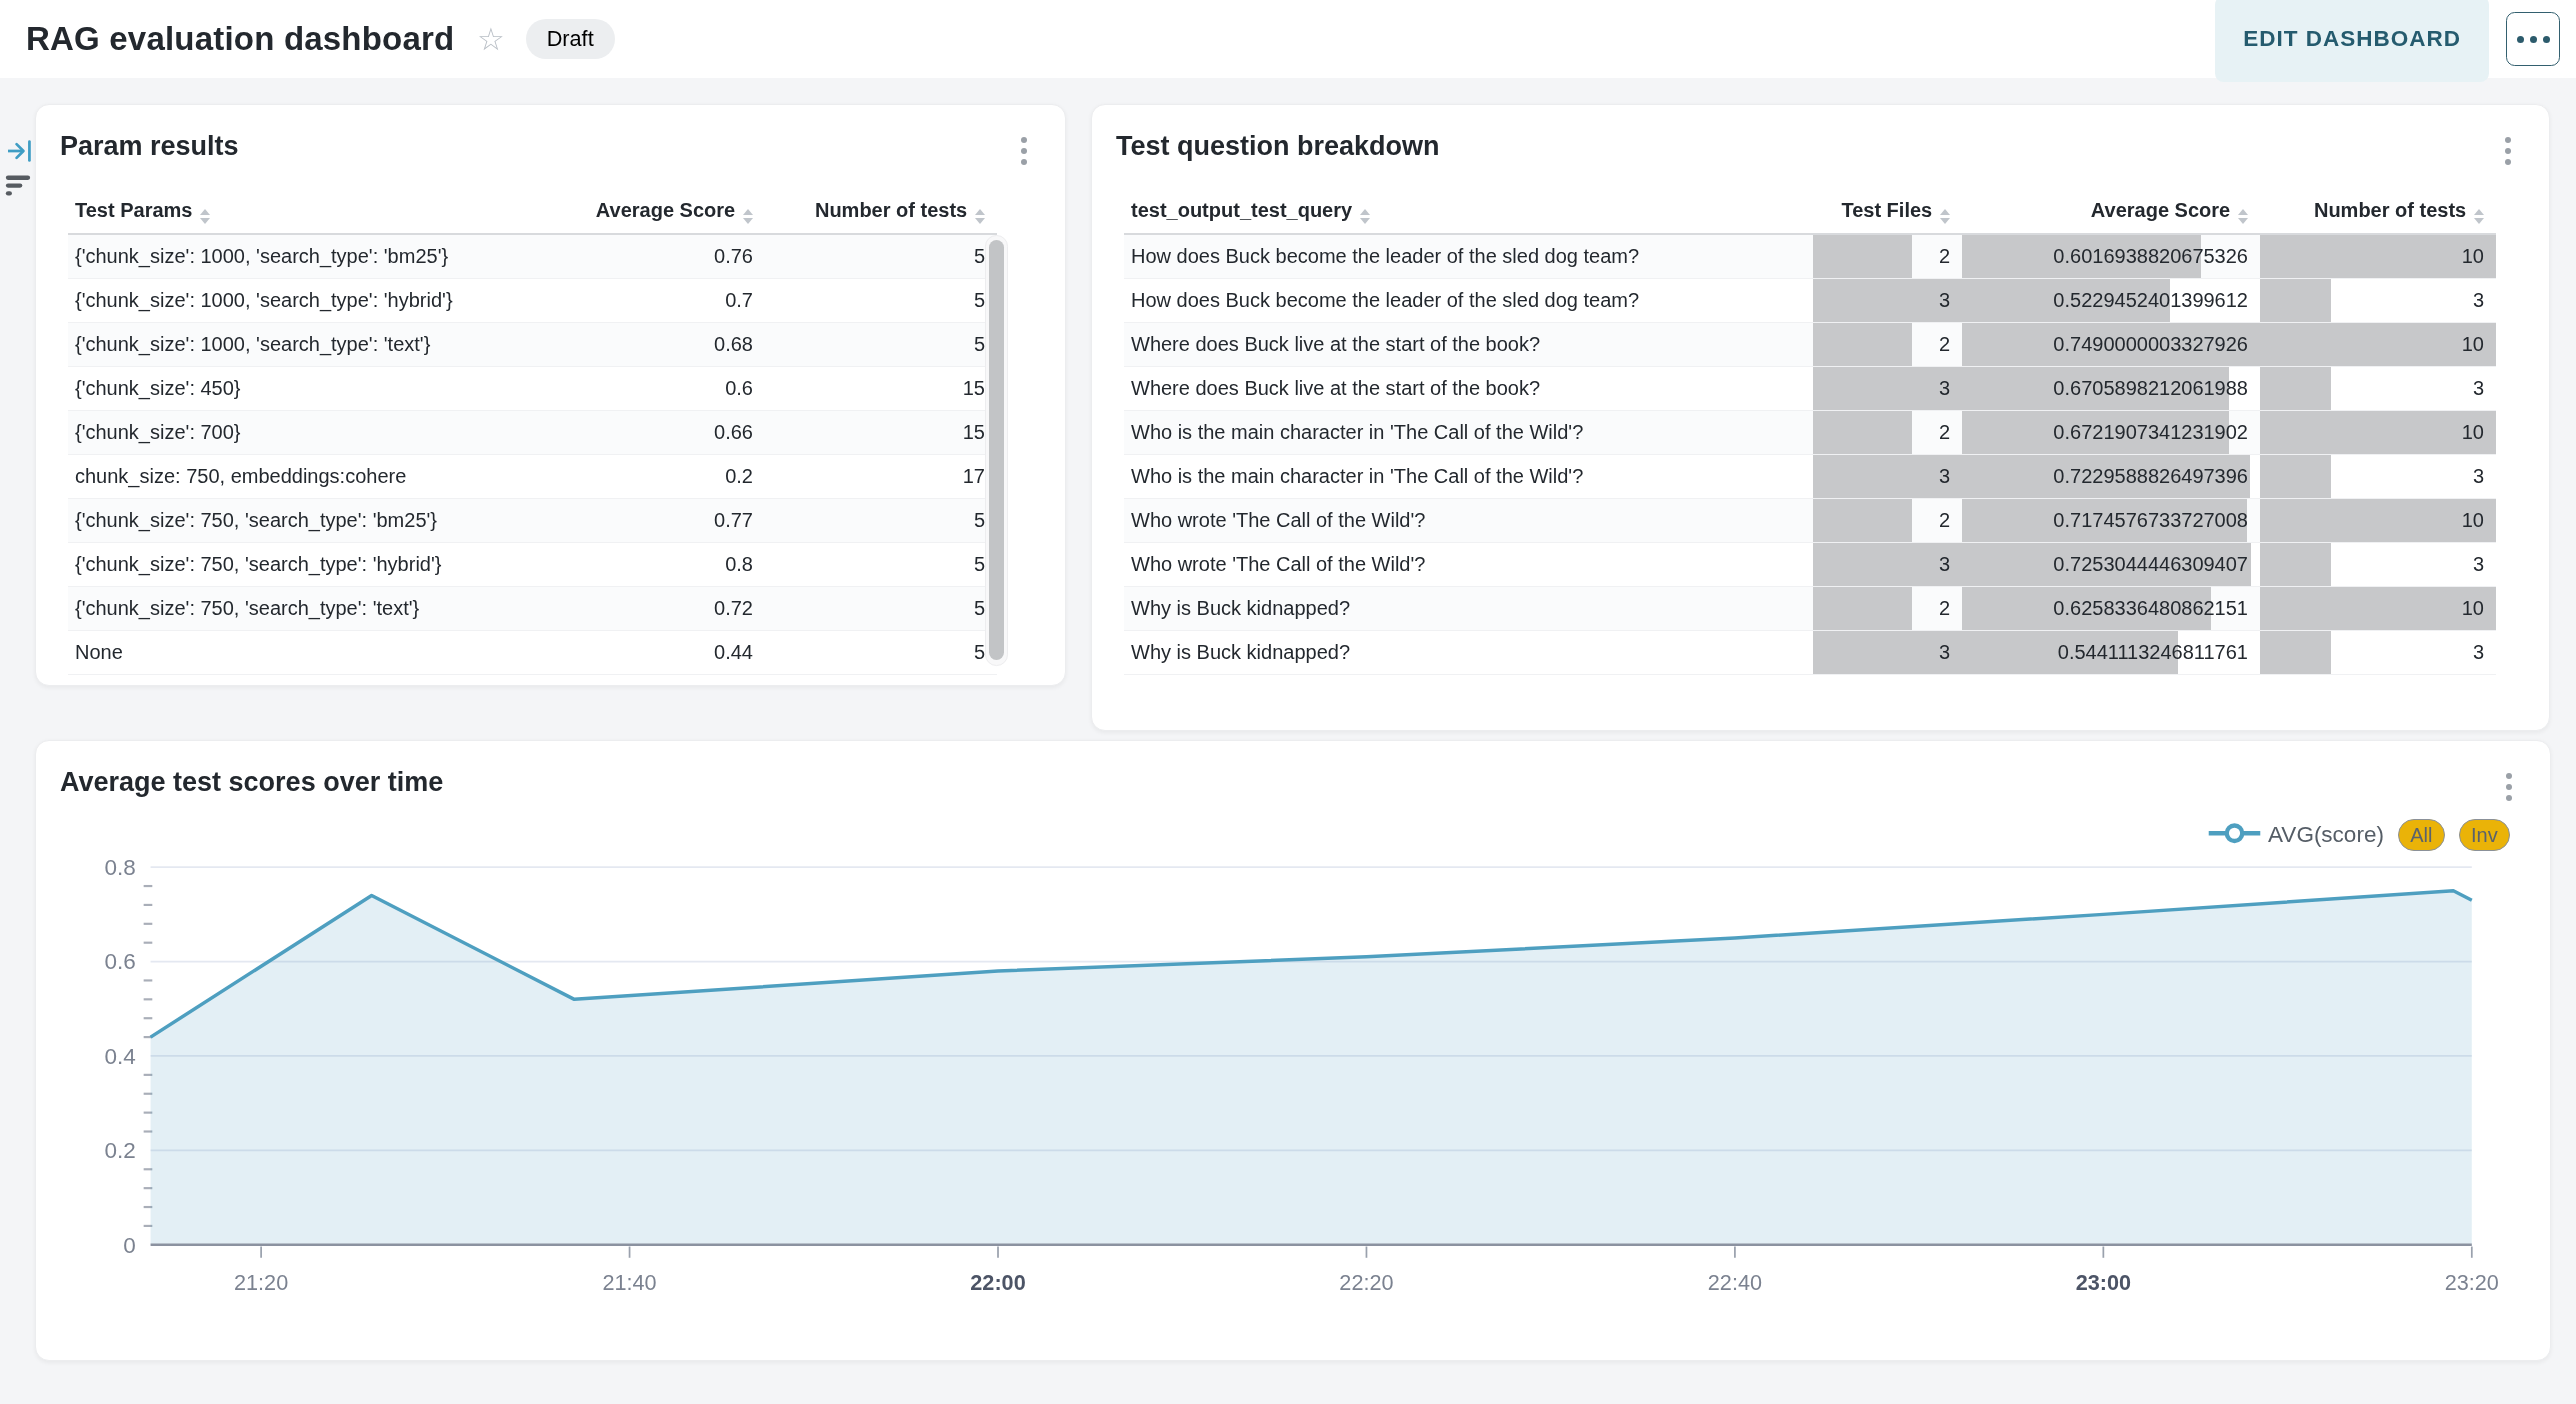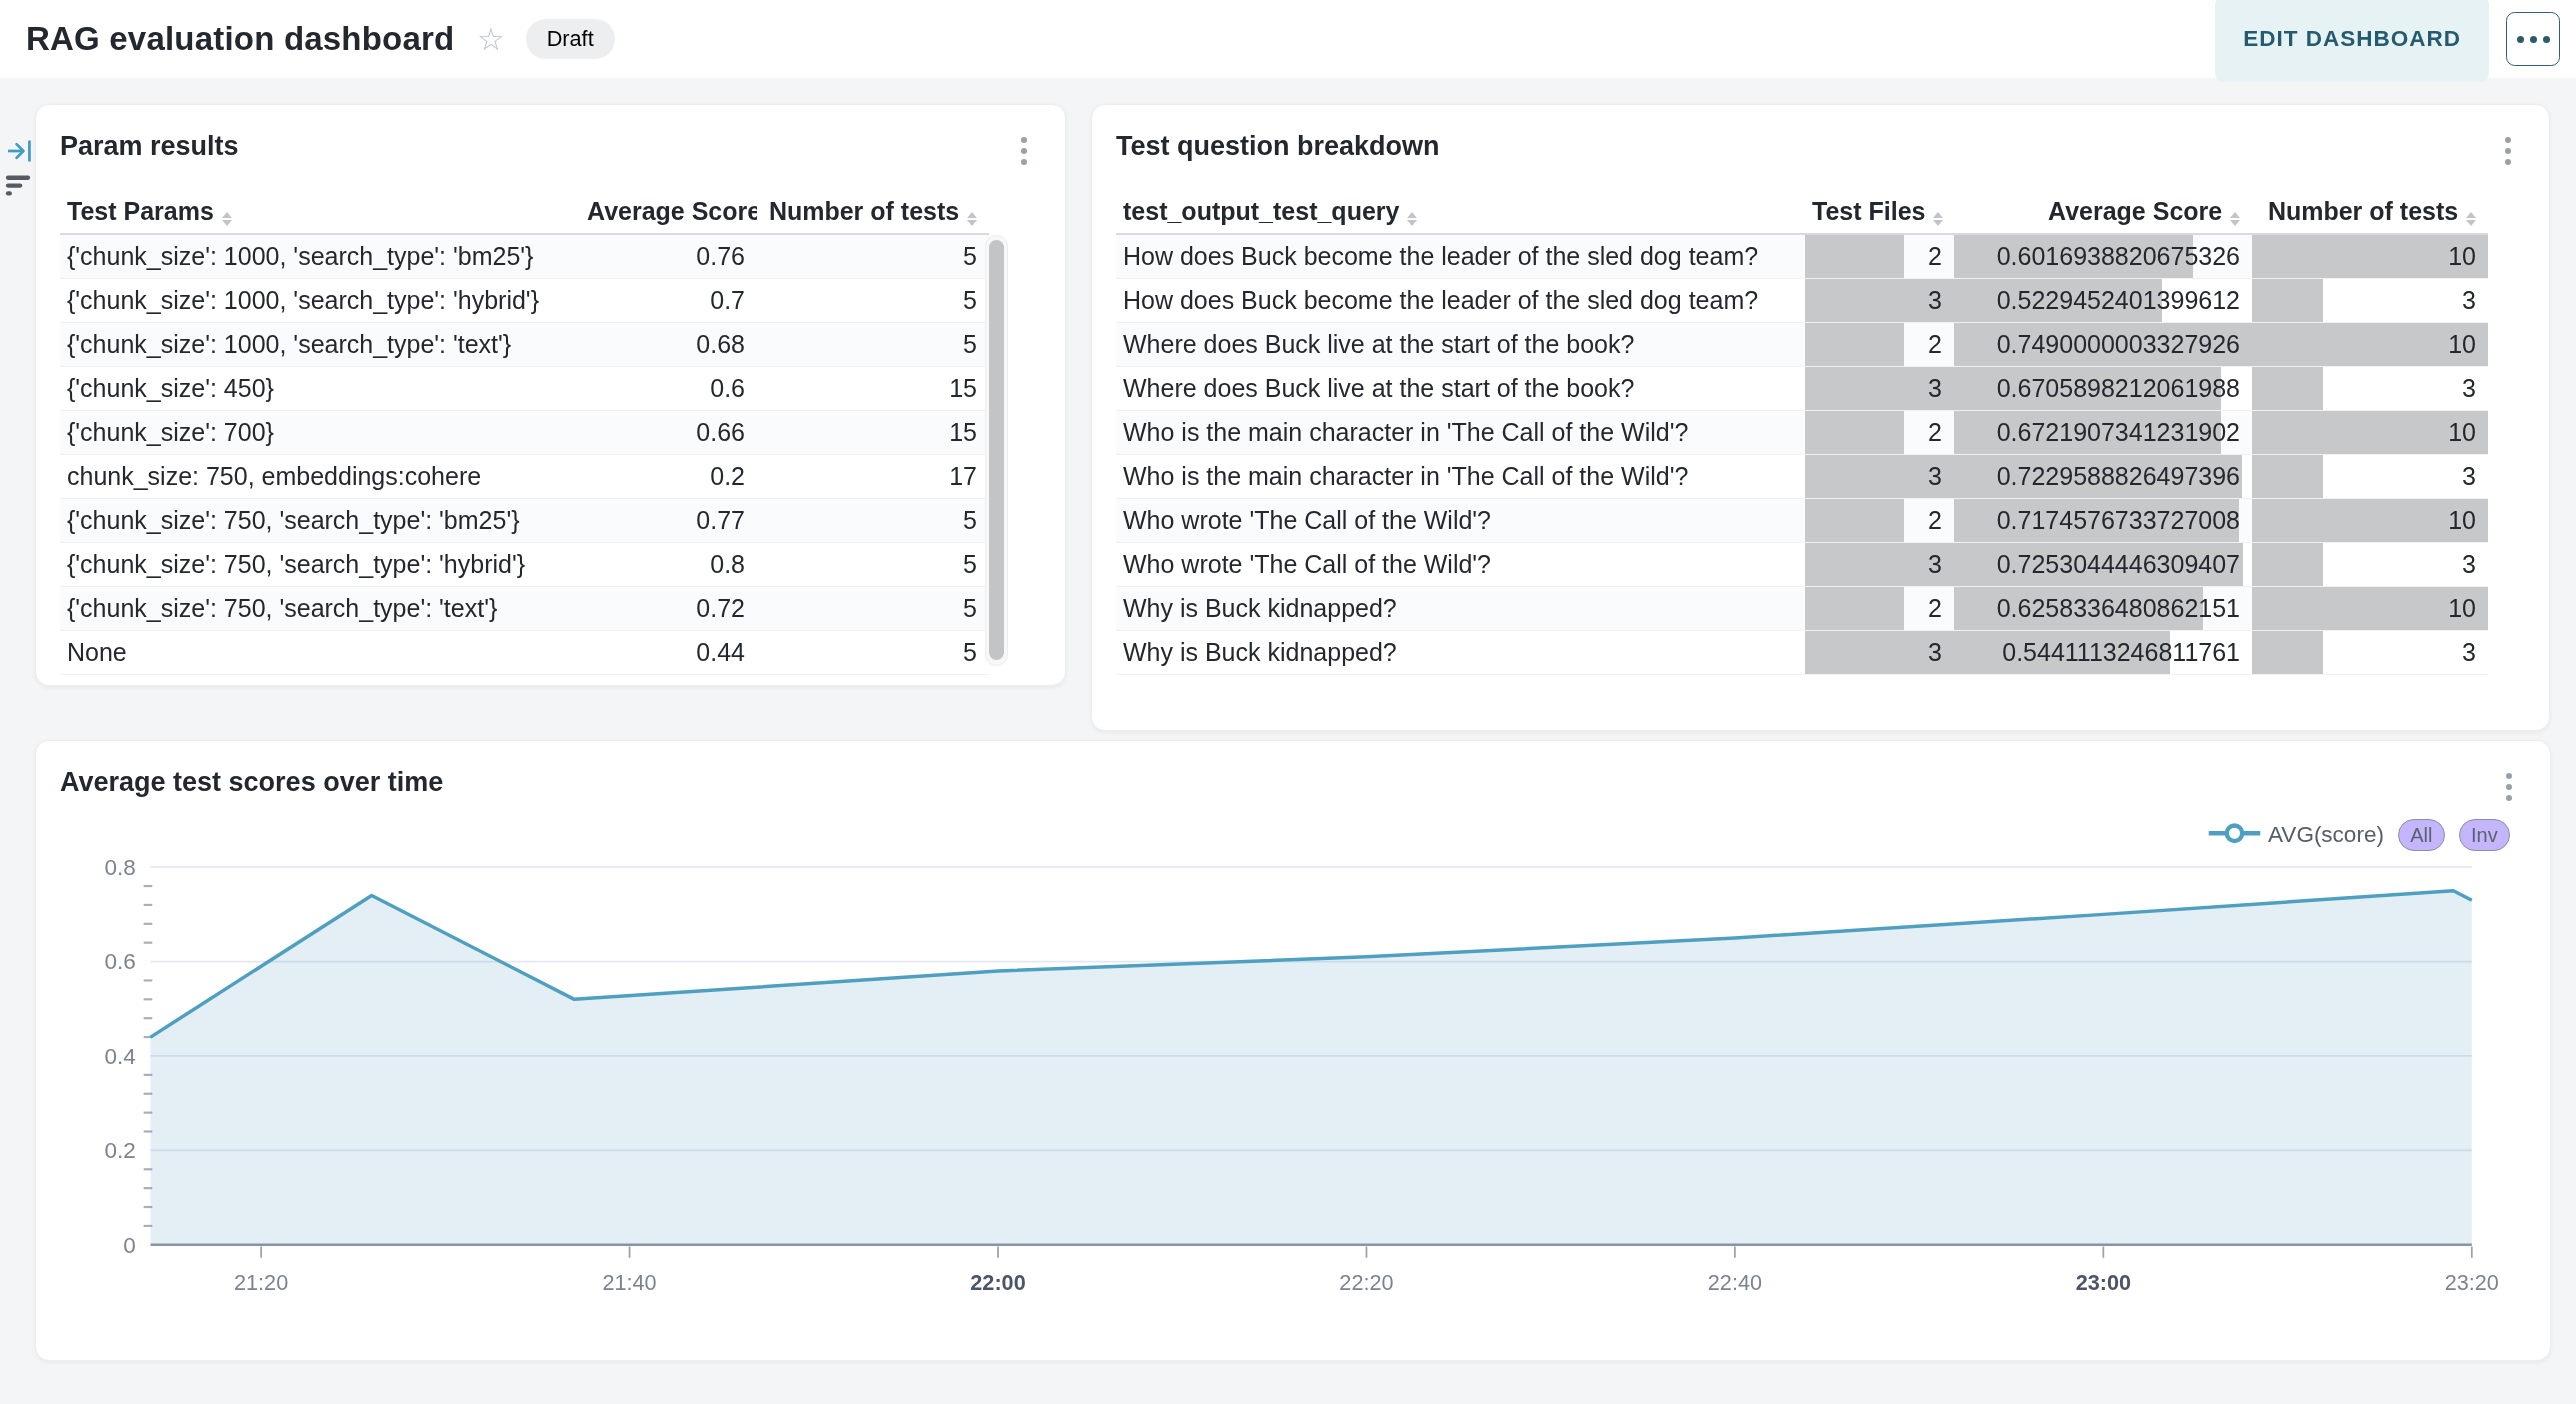--- a/index.html
+++ b/index.html
@@ -19,21 +19,21 @@
   #tool-filter{left:5.2px;top:173px}
   
   .card{position:absolute;background:#fff;border:0.9px solid #ecedef;border-radius:14px;box-shadow:0 1.7px 4.3px rgba(0,0,0,.05)}
   #card-param{left:35px;top:104px;width:1029px;height:580px}
   #card-breakdown{left:1091px;top:104px;width:1457px;height:625px}
   #card-chart{left:35px;top:740px;width:2514px;height:619px}
   .card-title{position:absolute;left:24px;top:26px;font-size:27px;font-weight:bold;color:#23282e}
   .kebab{position:absolute;right:35px;top:28px;display:flex;flex-direction:column;gap:5.2px;cursor:pointer;padding:3.5px}
   .kebab i{width:6px;height:6px;border-radius:50%;background:#9aa0a7;display:block}
   
-  .mtable{position:absolute;left:24px;top:85px;border-collapse:collapse;table-layout:fixed;font-size:25px;color:#23282e}
+  .mtable{position:absolute;left:32px;top:85px;border-collapse:collapse;table-layout:fixed;font-size:20px;color:#23282e}
   #param-table{width:929px}
   #breakdown-table{width:1372px}
   .mtable th{font-weight:bold;text-align:left;height:43px;padding:0 7px;white-space:nowrap;overflow:hidden;cursor:pointer}
   .mtable th.num,.mtable td.num{text-align:right;padding-right:12px}
   .mtable thead tr{border-bottom:2.6px solid #d8dadd}
   .mtable tbody tr{border-bottom:0.9px solid #f0f1f3}
   .mtable tbody tr:nth-child(odd){background:#fafbfc}
   .mtable td{height:43px;padding:0 7px;white-space:nowrap;overflow:hidden}
   .sort{display:inline-flex;flex-direction:column;gap:2.6px;margin-left:7.8px;vertical-align:1.7px}
   .sort b{display:block;width:0;height:0;border-left:5.2px solid transparent;border-right:5.2px solid transparent}
@@ -41,21 +41,21 @@
   .sort b.dn{border-top:6px solid #c0c5cb}
   td.barcell{position:relative;padding:0 12px 0 0}
   td.barcell .bar{position:absolute;left:0;top:0;bottom:0;background:#c7c8ca}
   td.barcell .cellval{position:relative;z-index:1}
   
   .scroll-track{position:absolute;left:949px;top:130px;width:22.5px;height:431px;background:#f8f8f9;border:0.9px solid #ededef;border-radius:11.3px;box-sizing:border-box}
   .scroll-thumb{position:absolute;left:2.6px;right:2.6px;top:3.5px;height:calc(100% - 8.7px);background:#c2c4c6;border-radius:8.7px;cursor:pointer}
   
   #chart-legend{position:absolute;right:40px;top:78px;display:flex;align-items:center;gap:14px;font-size:22.5px;color:#555d66}
   .legend-item{display:flex;gap:6px;cursor:pointer}
-  .pill{border:1.7px solid #8b9199;border-radius:19px;padding:1.7px 11.3px;font-size:20px;color:#5a626c;background:#c4b5fd;cursor:pointer;line-height:1.35}
+  .pill{border:1.7px solid #8b9199;border-radius:19px;padding:1.7px 11.3px;font-size:20px;color:#5a626c;background:#eab308;cursor:pointer;line-height:1.35}
   #chart-svg{position:absolute;left:0;top:69px}
   #chart-svg text{font-family:"Liberation Sans",sans-serif}
 </style>
 </head>
 <body>
 
 <div class="hdr">
   <h1>RAG evaluation dashboard</h1>
   <span class="star">☆</span>
   <span class="badge">Draft</span>

